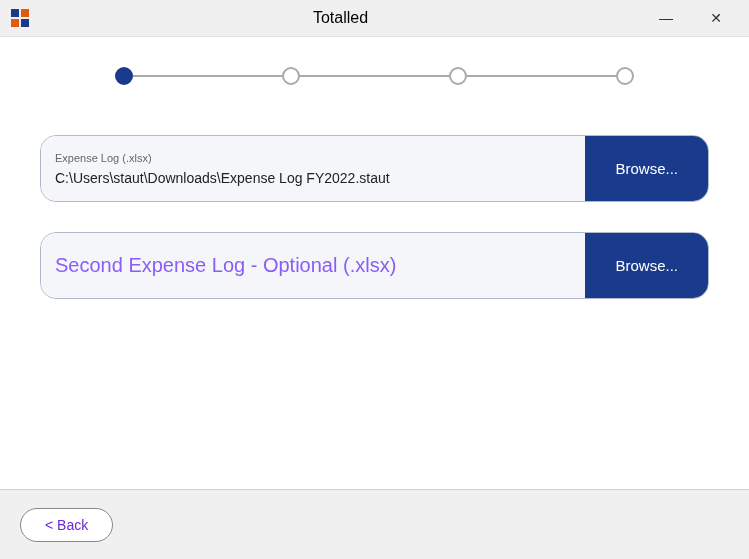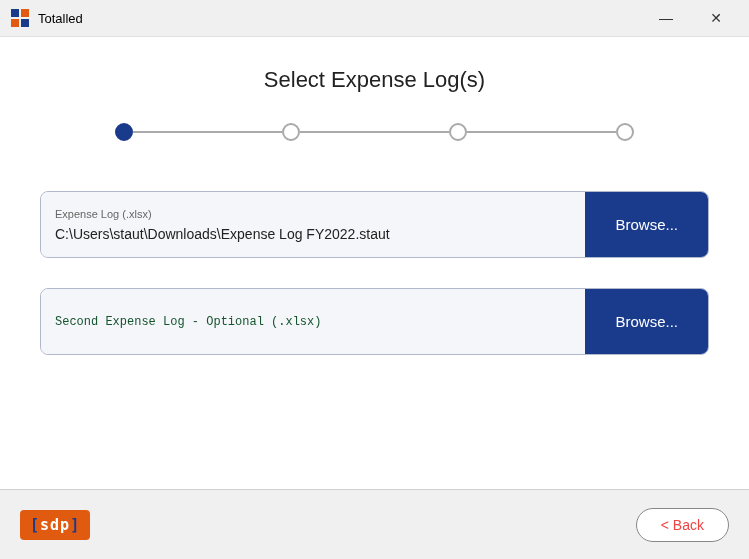--- a/index.html
+++ b/index.html
@@ -25,22 +25,23 @@
       width: 20px;
       height: 20px;
       margin-right: 8px;
       display: flex;
       align-items: center;
       justify-content: center;
       flex-shrink: 0;
     }
     .title-bar-title {
       flex: 1;
-      font-size: 13px;
+      font-size: 16px;
       color: #000;
+      text-align: center;
     }
     .title-bar-controls {
       display: flex;
       gap: 4px;
     }
     .title-bar-btn {
       width: 46px;
       height: 25px;
       background: transparent;
       border: none;
@@ -89,21 +90,21 @@
       background: #aaa;
     }
     .file-input-group {
       width: 100%;
       max-width: 680px;
       margin-bottom: 30px;
     }
     .file-input-box {
       display: flex;
       border: 1px solid #b0b8cc;
-      border-radius: 8px;
+      border-radius: 16px;
       overflow: hidden;
       background: #f5f6fa;
     }
     .file-input-text-area {
       flex: 1;
       padding: 10px 14px;
       background: #f5f6fa;
       min-height: 65px;
       display: flex;
       flex-direction: column;
@@ -112,23 +113,22 @@
     .file-input-label {
       font-size: 11px;
       color: #666;
       margin-bottom: 6px;
     }
     .file-input-value {
       font-size: 14px;
       color: #222;
     }
     .file-input-placeholder {
-      font-size: 12px;
-      color: #14532d;
-      font-family: Liberation Mono, monospace;
+      font-size: 20px;
+      color: #8b5cf6;
     }
     .browse-btn {
       background: #1a3a8c;
       color: white;
       border: none;
       padding: 0 30px;
       font-size: 15px;
       cursor: pointer;
       min-width: 120px;
       display: flex;
@@ -163,21 +163,21 @@
       display: flex;
       gap: 12px;
     }
     .nav-btn {
       border: 1.5px solid #888;
       background: white;
       border-radius: 20px;
       padding: 8px 24px;
       font-size: 14px;
       cursor: pointer;
-      color: #ef4444;
+      color: #6d28d9;
     }
   </style>
 </head>
 <body>
 
 <div class="title-bar">
   <div class="title-bar-icon">
     <svg width="18" height="18" viewBox="0 0 18 18">
       <rect x="0" y="0" width="8" height="8" fill="#1a3a8c"></rect>
       <rect x="10" y="0" width="8" height="8" fill="#e05a10"></rect>
@@ -187,21 +187,20 @@
   </div>
   <span class="title-bar-title">Totalled</span>
   <div class="title-bar-controls">
     <button class="title-bar-btn">—</button>
     <button class="title-bar-btn close">✕</button>
   </div>
 </div>
 
 <div class="main-content">
 
-  <h1 class="page-title">Select Expense Log(s)</h1>
 
   <div class="stepper">
     <div class="step-circle active"></div>
     <div class="step-line"></div>
     <div class="step-circle"></div>
     <div class="step-line"></div>
     <div class="step-circle"></div>
     <div class="step-line"></div>
     <div class="step-circle"></div>
   </div>
@@ -221,19 +220,16 @@
       <div class="file-input-text-area">
         <span class="file-input-placeholder">Second Expense Log - Optional (.xlsx)</span>
       </div>
       <button class="browse-btn">Browse...</button>
     </div>
   </div>
 
 </div>
 
 <div class="footer">
-  <div class="sdp-logo">
-    <span>[</span>sdp<span>]</span>
-  </div>
   <div class="nav-buttons">
     <button class="nav-btn">&lt; Back</button>
   </div>
 </div>
 
 </body></html>

